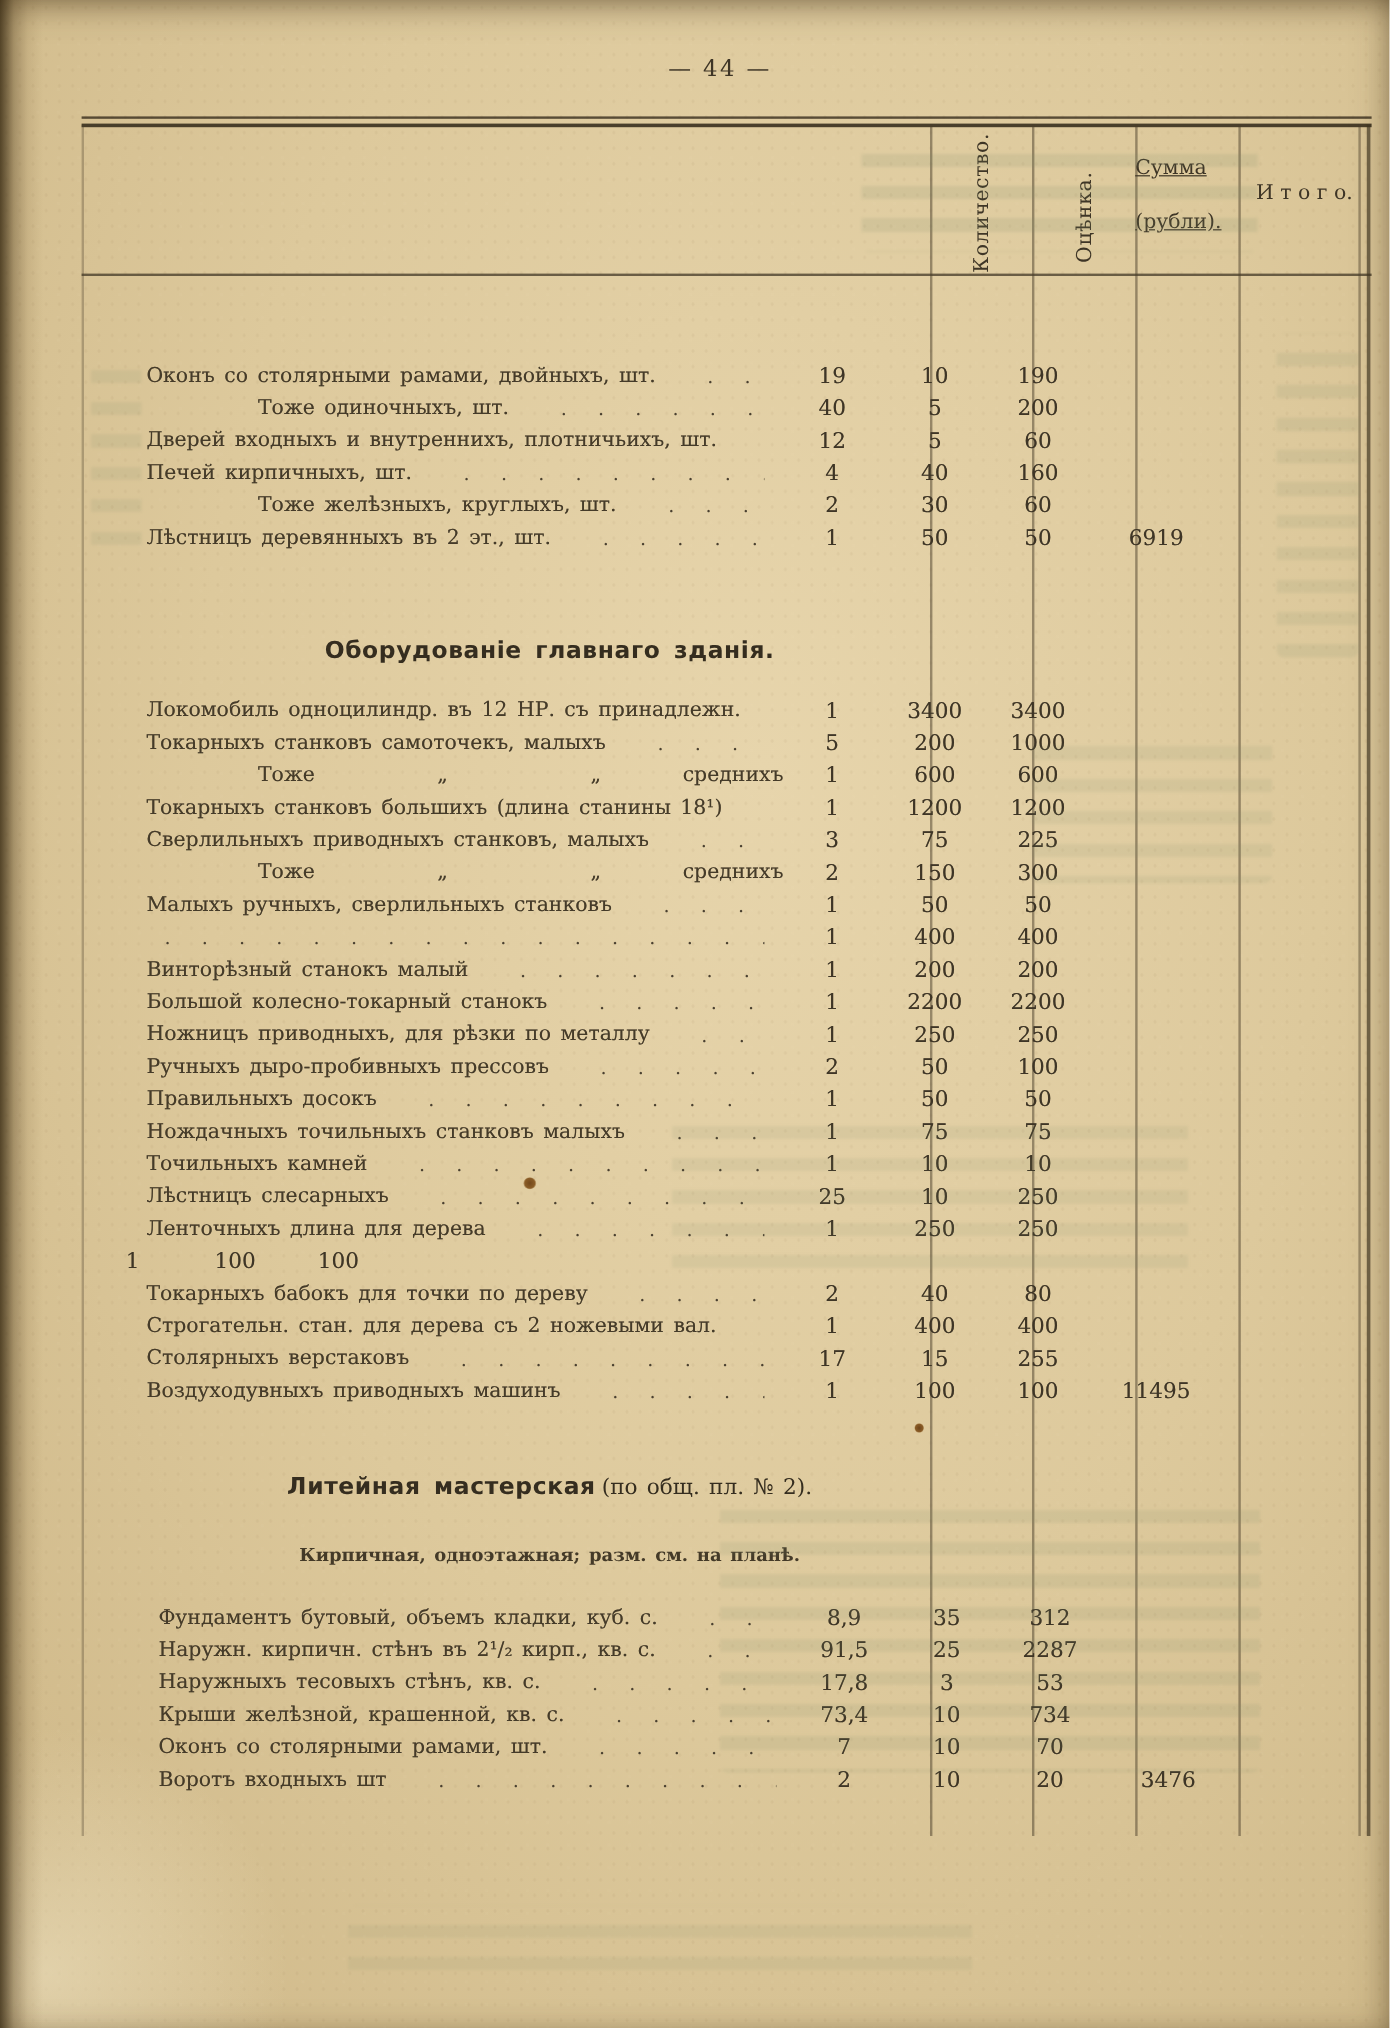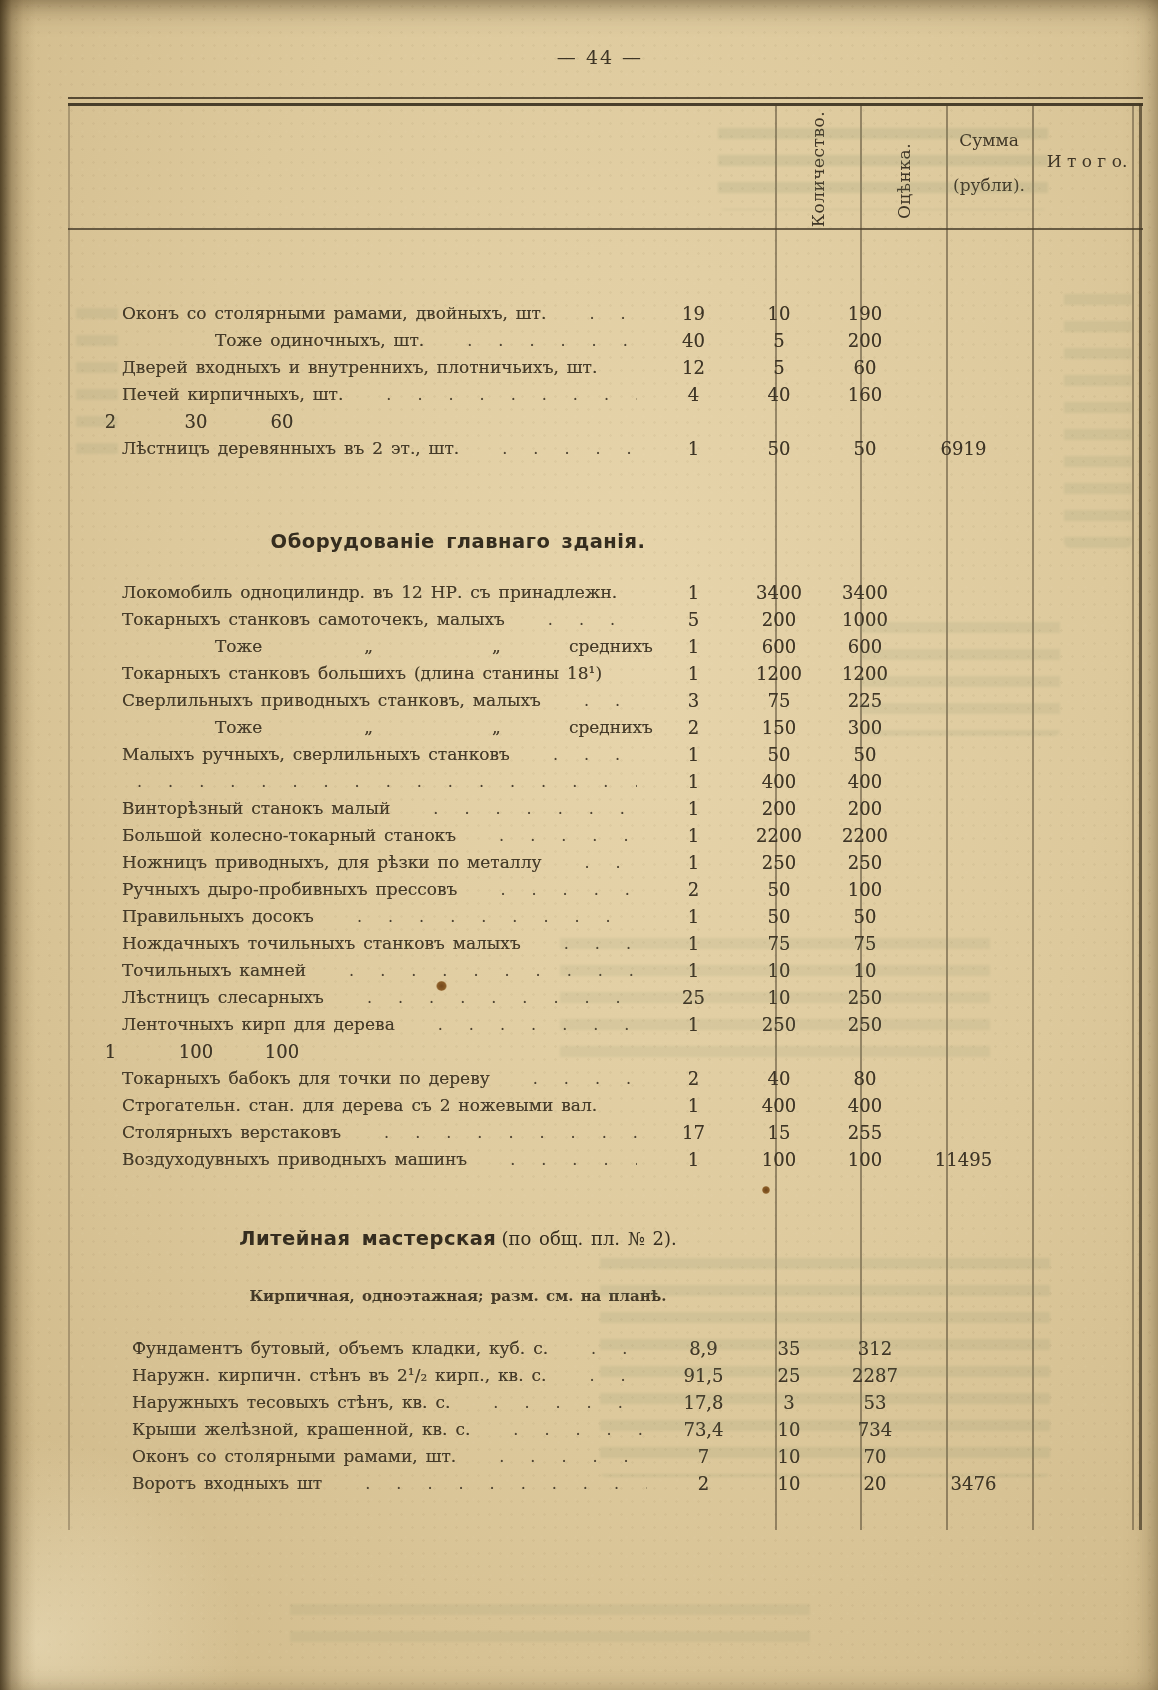--- a/index.html
+++ b/index.html
@@ -38,22 +38,22 @@
   .vline.c1 { left:707px; } .vline.c2 { left:792px; }
   .vline.c3 { left:878px; } .vline.c4 { left:964px; }
   .vline.rthin  { left:1064px; background:rgba(74,62,42,.45); }
   .vline.rthick { left:1071px; width:2.5px; background:rgba(64,53,34,.68); }
 
   
   .col-head-rot { position:absolute; white-space:nowrap; font-size:17px; color:#3e3526;
     transform: translate(-50%,-50%) rotate(-90deg); letter-spacing:.5px; }
   .head-qty { left:750px; top:72px; }
   .head-val { left:836px; top:84px; }
-  .head-sum { position:absolute; left:878px; top:21px; width:86px; text-align:center;
-    font-size:17px; line-height:45px; color:#3e3526; }
+  .head-sum { position:absolute; left:878px; top:21px; width:86px; 
+    font-size:17px; line-height:45px; color:#3e3526;text-decoration:underline; }
   .head-tot { position:absolute; left:964px; top:54px; width:110px; text-align:center;
     font-size:17px; color:#3e3526; }
 
   
   .tbody { position:absolute; top:131px; left:0; width:1075px; padding-top:72px; }
   .block { }
   .row { display:flex; height:27px; line-height:27px; }
   .cell { flex:0 0 auto; }
   .desc { width:583px; display:flex; padding-left:54px; box-sizing:border-box;gap:28px; }
   .row.indent .desc { padding-left:147px; }
@@ -159,20 +159,24 @@
     <div class="cell desc">
       <span class="lbl">Печей кирпичныхъ, шт.</span>
       <span class="dots"></span>
     </div>
     <div class="cell num qty">4</div>
     <div class="cell num val">40</div>
     <div class="cell num sum">160</div>
     <div class="cell num tot"></div>
   </div>
           <div class="row indent">
+    <div class="cell desc">
+      <span class="lbl">Тоже желѣзныхъ, круглыхъ, шт.</span>
+      <span class="dots"></span>
+    </div>
     <div class="cell num qty">2</div>
     <div class="cell num val">30</div>
     <div class="cell num sum">60</div>
     <div class="cell num tot"></div>
   </div>
           <div class="row">
     <div class="cell desc">
       <span class="lbl">Лѣстницъ деревянныхъ въ 2 эт., шт.</span>
       <span class="dots"></span>
     </div>
@@ -341,21 +345,21 @@
       <span class="lbl">Лѣстницъ слесарныхъ</span>
       <span class="dots"></span>
     </div>
     <div class="cell num qty">25</div>
     <div class="cell num val">10</div>
     <div class="cell num sum">250</div>
     <div class="cell num tot"></div>
   </div>
           <div class="row">
     <div class="cell desc">
-      <span class="lbl">Ленточныхъ кирп для дерева</span>
+      <span class="lbl">Ленточныхъ длина для дерева</span>
       <span class="dots"></span>
     </div>
     <div class="cell num qty">1</div>
     <div class="cell num val">250</div>
     <div class="cell num sum">250</div>
     <div class="cell num tot"></div>
   </div>
           <div class="row">
     <div class="cell num qty">1</div>
     <div class="cell num val">100</div>

